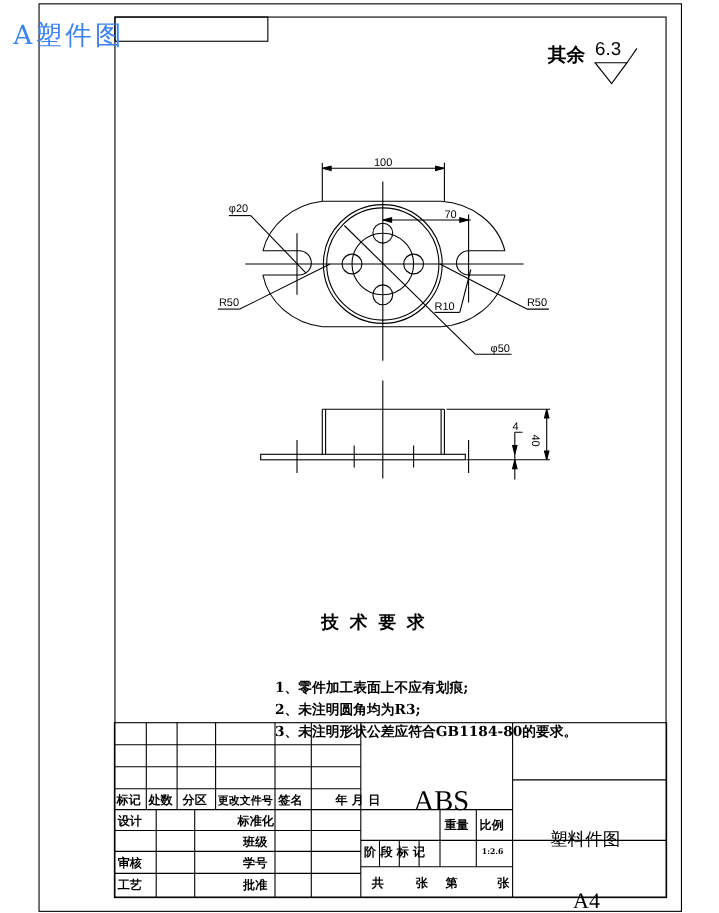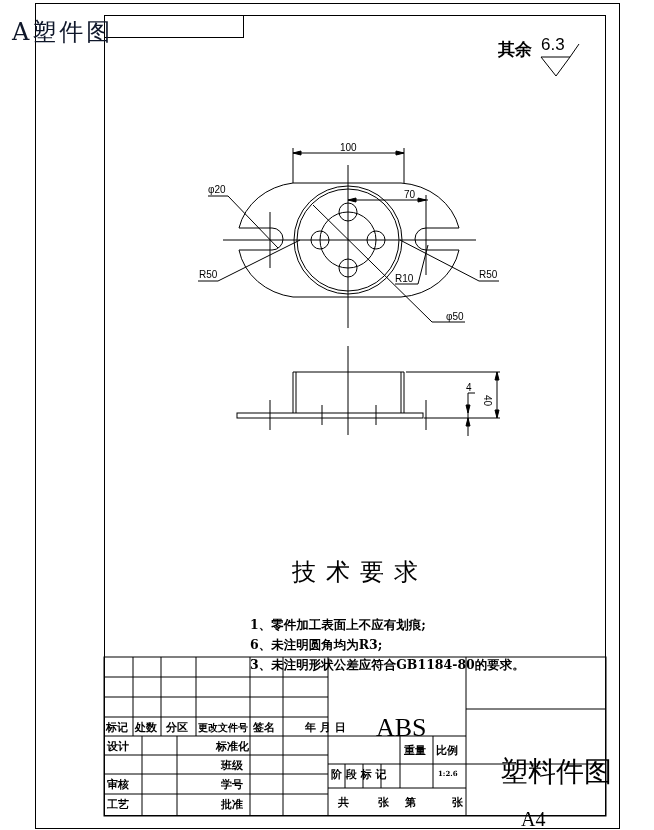--- a/index.html
+++ b/index.html
@@ -1,22 +1,22 @@
 <!DOCTYPE html>
 <html><head>
 <meta charset="utf-8">
 <style>
   html, body { margin:0; padding:0; background:#ffffff; }
   body { width:654px; height:830px; position:relative; overflow:hidden; font-family:"DejaVu Sans", sans-serif; }
   .frame { position:absolute; border:1px solid #000; box-sizing:border-box; }
-  .red-title { position:absolute; left:12px; top:18px; color:#0f172a; font-family:"DejaVu Serif", serif; font-size:24px; letter-spacing:3px; line-height:28px; }
+  .red-title { position:absolute; left:12px; top:18px; color:#3b82f6; font-family:"DejaVu Serif", serif; font-size:24px; letter-spacing:3px; line-height:28px; }
   .label-box { position:absolute; left:104px; top:15px; width:140px; height:23px; border:1px solid #000; box-sizing:border-box; }
   .rough { position:absolute; left:498px; top:38px; font-family:"DejaVu Serif", serif; font-size:17px; font-weight:bold; }
   .rough-val { position:absolute; left:541px; top:35px; font-family:"Liberation Sans", sans-serif; font-size:17px; }
-  .req-title { position:absolute; left:292px; top:556px; font-family:"DejaVu Serif", serif; font-size:24px; font-weight:normal; letter-spacing:10px; }
+  .req-title { position:absolute; left:292px; top:556px; font-family:"DejaVu Serif", serif; font-size:16px; font-weight:bold; letter-spacing:10px; }
   .req-line { position:absolute; left:250px; font-family:"DejaVu Serif", serif; font-size:12.5px; font-weight:bold;margin-top:32px; }
   .tb-text { position:absolute; font-family:"DejaVu Serif", serif; font-size:11px; font-weight:bold; white-space:nowrap; }
   .tb-big { position:absolute; font-family:"Liberation Serif", serif;margin-top:32px; }
   svg { position:absolute; left:0; top:0; }
 </style>
 </head>
 <body>
 
 <div class="frame" style="left:35px;top:3px;width:585px;height:826px;"></div>
 <div class="frame" style="left:104px;top:15px;width:502px;height:801px;"></div>
@@ -140,21 +140,21 @@
     <text x="479" y="278">R50</text>
     <text x="395" y="282">R10</text>
     <text x="446" y="320">φ50</text>
     <text x="466" y="391">4</text>
     <text x="489" y="400" transform="rotate(90 489 395)">40</text>
   </g>
 </svg>
 
 <div class="req-title">技术要求</div>
 <div class="req-line" style="top:585px;">1、零件加工表面上不应有划痕;</div>
-<div class="req-line" style="top:605px;">6、未注明圆角均为R3;</div>
+<div class="req-line" style="top:605px;">2、未注明圆角均为R3;</div>
 <div class="req-line" style="top:625px;">3、未注明形状公差应符合GB1184-80的要求。</div>
 
 <div class="tb-text" style="left:106px;top:720px;">标记</div>
 <div class="tb-text" style="left:135px;top:720px;font-family:Liberation Serif, serif;">处数</div>
 <div class="tb-text" style="left:166px;top:720px;">分区</div>
 <div class="tb-text" style="left:198px;top:721px;font-size:10px;">更改文件号</div>
 <div class="tb-text" style="left:253px;top:720px;">签名</div>
 <div class="tb-text" style="left:285px;top:720px;margin-left:20px;">年 月 日</div>
 
 <div class="tb-text" style="left:107px;top:739px;">设计</div>
@@ -168,14 +168,14 @@
 <div class="tb-big" style="left:376px;top:681px;font-size:26px;">ABS</div>
 <div class="tb-text" style="left:331px;top:743px;margin-top:24px;">阶 段 标 记</div>
 <div class="tb-text" style="left:404px;top:743px;">重量</div>
 <div class="tb-text" style="left:436px;top:743px;">比例</div>
 <div class="tb-text" style="left:438px;top:769px;font-size:7px;">1:2.6</div>
 <div class="tb-text" style="left:338px;top:795px;">共</div>
 <div class="tb-text" style="left:378px;top:795px;">张</div>
 <div class="tb-text" style="left:405px;top:795px;">第</div>
 <div class="tb-text" style="left:452px;top:795px;">张</div>
 
-<div class="tb-big" style="left:500px;top:721px;font-size:28px;font-family:Liberation Sans, sans-serif;">塑料件图</div>
+<div class="tb-big" style="left:500px;top:721px;font-size:16px;font-family:Liberation Sans, sans-serif;">塑料件图</div>
 <div class="tb-big" style="left:521px;top:776px;font-size:20px;">A4</div>
 
 </body></html>

